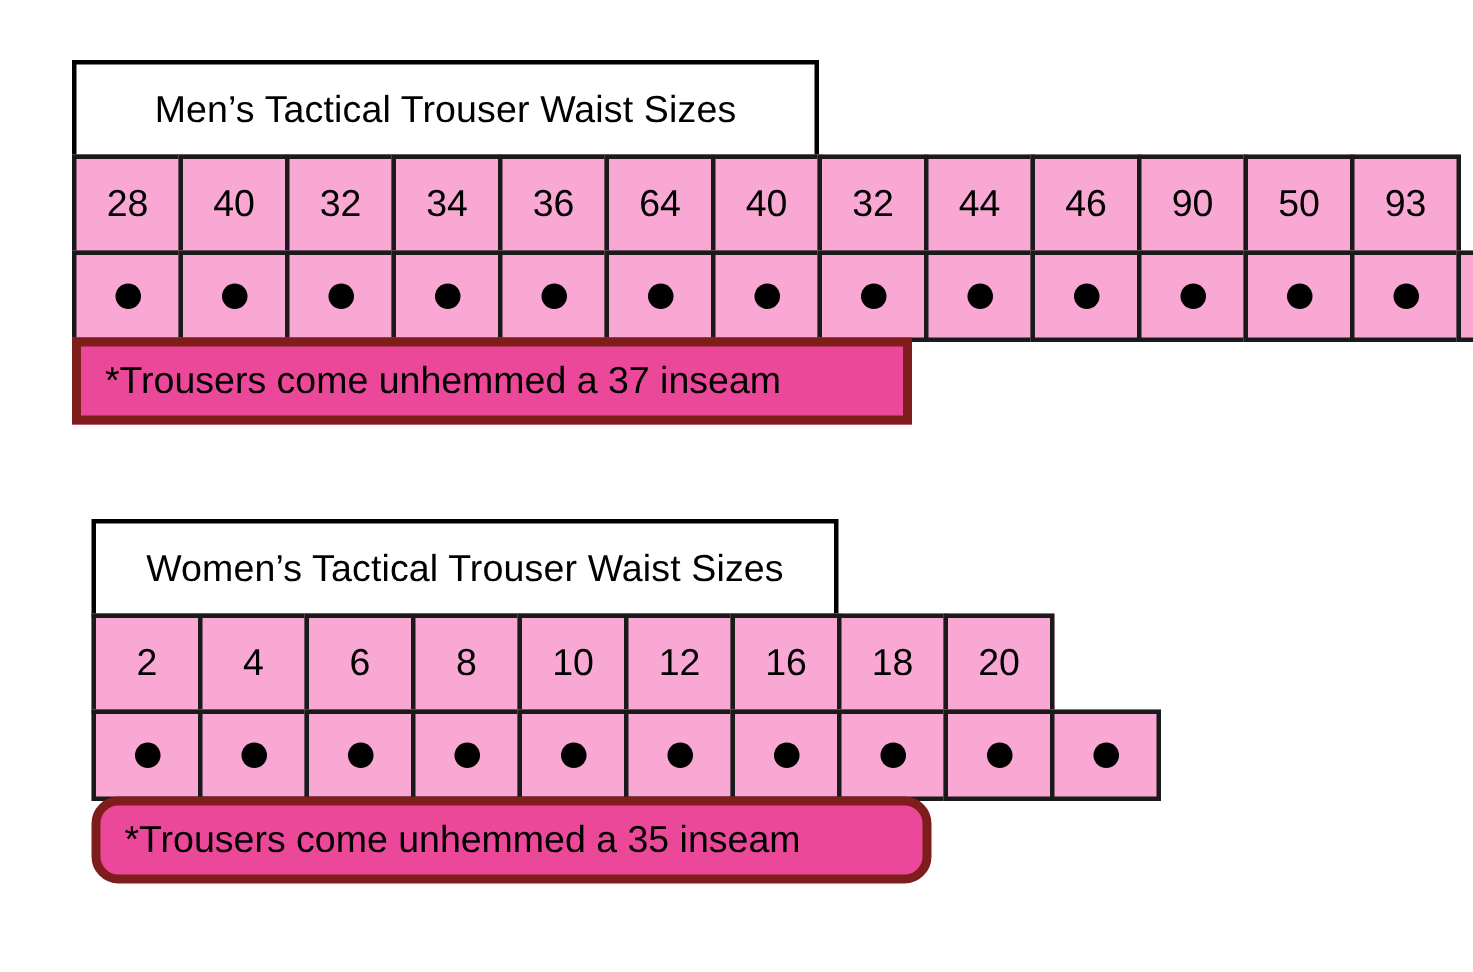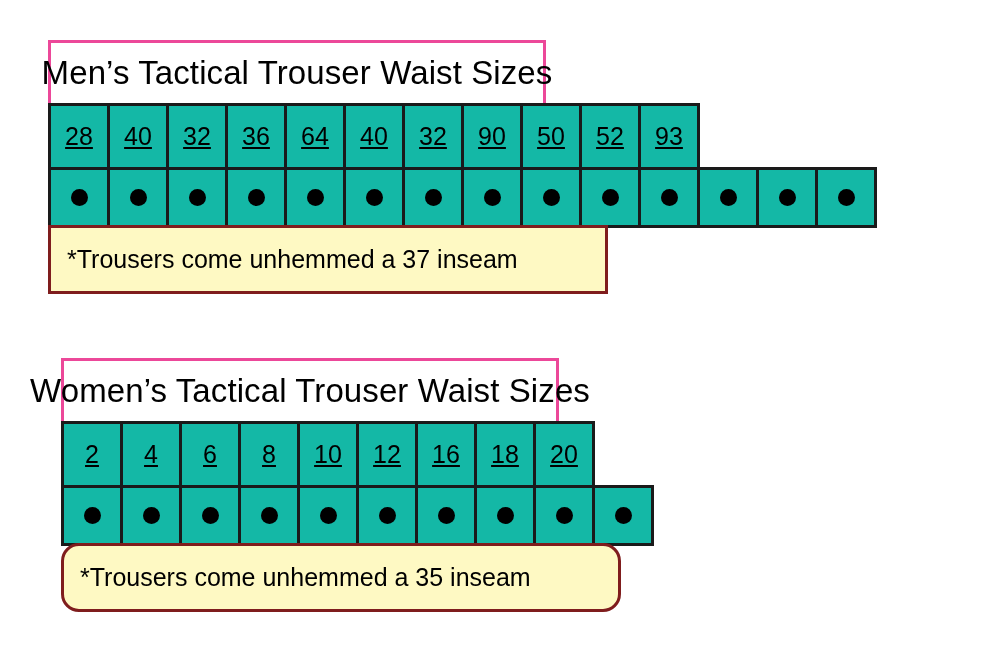--- a/index.html
+++ b/index.html
@@ -21,57 +21,56 @@
     width: 982px;
     height: 648px;
   }
 
   
   .size-table {
     position: absolute;
     left: 48px;
   }
   .size-table.men  { top: 40px; }
-  .size-table.women{ top: 358px; padding-left: 13px; }
+  .size-table.women{ top: 346px; padding-left: 13px; }
 
   .row {
     display: flex;
     box-sizing: border-box;
   }
 
   
   .title-row .cell.title-cell {
     box-sizing: border-box;
-    border: 3px solid #ec4899;
+    border: 3px solid #000000;
     height: 66px;
     display: flex;
     align-items: center;
     justify-content: center;
-    font-size: 33px;
+    font-size: 25px;
     font-weight: 400;
     letter-spacing: 0.1px;
     white-space: nowrap;
     background: #ffffff;
     padding: 0 6px;
   }
 
   
   .cells-row {
     margin-top: -3px;
   }
   .cells-row .cell {
     box-sizing: border-box;
-    width: 62px;
+    width: 74px;
     border: 3px solid #1a1a1a;
     margin-left: -3px;
-    background: #14b8a6;
+    background: #f9a8d4;
     display: flex;
     align-items: center;
     justify-content: center;
-    text-decoration: underline;
   }
   .cells-row .cell:first-child { margin-left: 0; }
 
   .sizes-row .cell {
     height: 67px;
     font-size: 25px;
   }
   .dots-row .cell {
     height: 61px;
   }
@@ -80,29 +79,29 @@
     width: 17px;
     height: 17px;
     border-radius: 50%;
     background: #000000;
     display: block;
   }
 
   
   .footnote-row .cell.footnote-cell {
     box-sizing: border-box;
-    border: 3px solid #7f1d1d;
-    height: 69px;
+    border: 6px solid #7f1d1d;
+    height: 58px;
     display: flex;
     align-items: center;
     justify-content: flex-start;
     padding-left: 16px;
     font-size: 25px;
     white-space: nowrap;
-    background: #fef9c3;
+    background: #ec4899;
   }
 
   .men .title-row .title-cell    { width: 498px; }
   .men .footnote-row .footnote-cell { width: 560px; }
   .women .title-row .title-cell  { width: 498px; }
   .women .footnote-row .footnote-cell { width: 560px; border-radius: 18px; }
 
   .title-row  { margin-left: 0; }
   .footnote-row { margin-top: -3px; }
 </style>
@@ -114,27 +113,29 @@
   <div class="size-table men">
 
     <div class="row title-row">
       <div class="cell title-cell">Men’s Tactical Trouser Waist Sizes</div>
     </div>
 
     <div class="row cells-row sizes-row" id="men-sizes">
         <div class="cell">28</div>
         <div class="cell">40</div>
         <div class="cell">32</div>
+        <div class="cell">34</div>
         <div class="cell">36</div>
         <div class="cell">64</div>
         <div class="cell">40</div>
         <div class="cell">32</div>
+        <div class="cell">44</div>
+        <div class="cell">46</div>
         <div class="cell">90</div>
         <div class="cell">50</div>
-        <div class="cell">52</div>
         <div class="cell">93</div>
       </div>
 
     <div class="row cells-row dots-row" id="men-dots">
         <div class="cell">
           <span class="dot"></span>
         </div>
         <div class="cell">
           <span class="dot"></span>
         </div>

